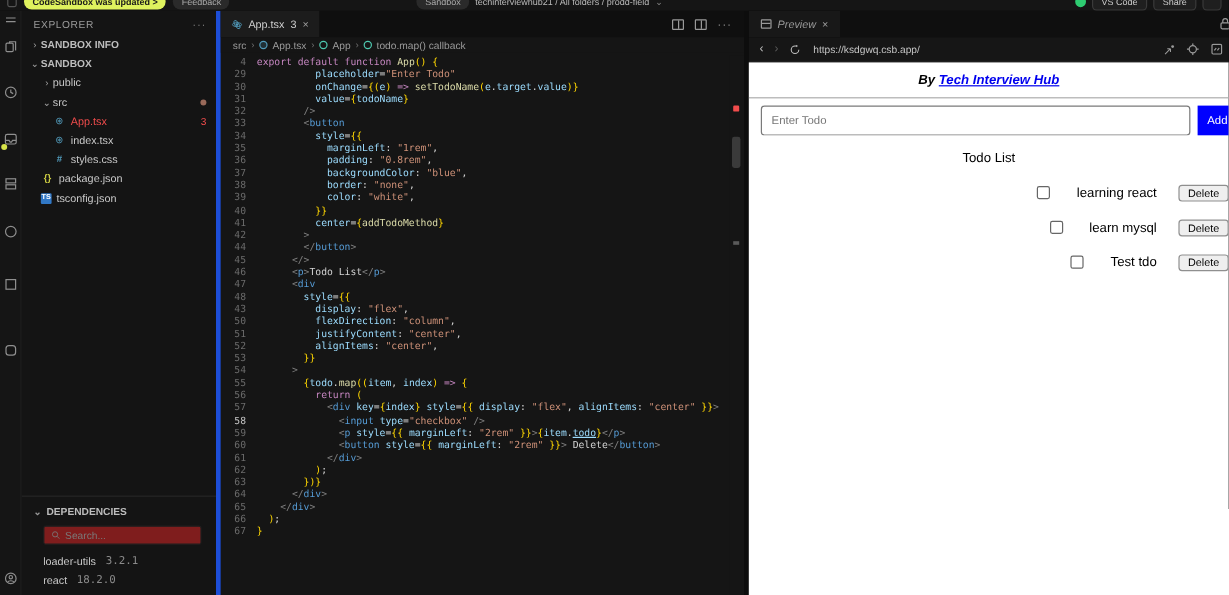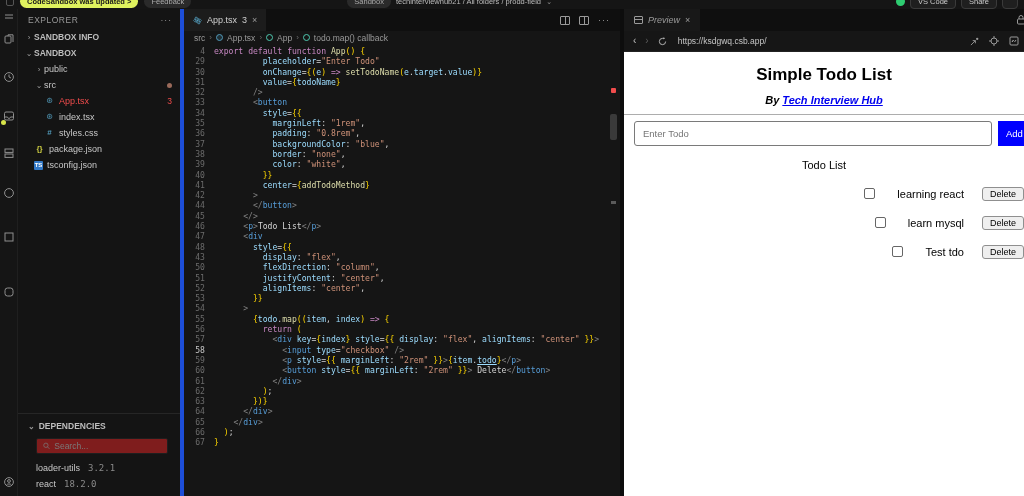--- a/index.html
+++ b/index.html
@@ -366,21 +366,20 @@
               <circle cx="5" cy="5" r="3" stroke="#9a9a9a" fill="none"></circle>
               <path d="M5 0v2M5 8v2M0 5h2M8 5h2" stroke="#9a9a9a"></path>
             </svg>
           <svg width="10" height="10" viewBox="0 0 10 10" style="margin-right:-4px">
               <rect x="1" y="1" width="8" height="8" rx="1" stroke="#9a9a9a" fill="none"></rect>
               <path d="M3 6l1.5-2L3 6zM7 4L5.5 6" stroke="#9a9a9a" fill="none"></path>
             </svg>
         </span>
       </div>
       <div class="pv-content">
-        <div class="pv-title">Simple Todo List</div>
         <div class="pv-byline"><span>By </span><a href="#">Tech Interview Hub</a></div>
         <hr class="pv-hr">
         <div class="todo-input-row">
           <input class="todo-input" placeholder="Enter Todo" style="">
           <button class="add-btn" id="add-btn" style="background-color: rgb(0, 0, 255);">Add Todo</button>
         </div>
         <div class="list-title">Todo List</div>
         <div class="todo-rows" id="todo-rows">
             <div class="todo-row">
               <span class="todo-check"></span>

